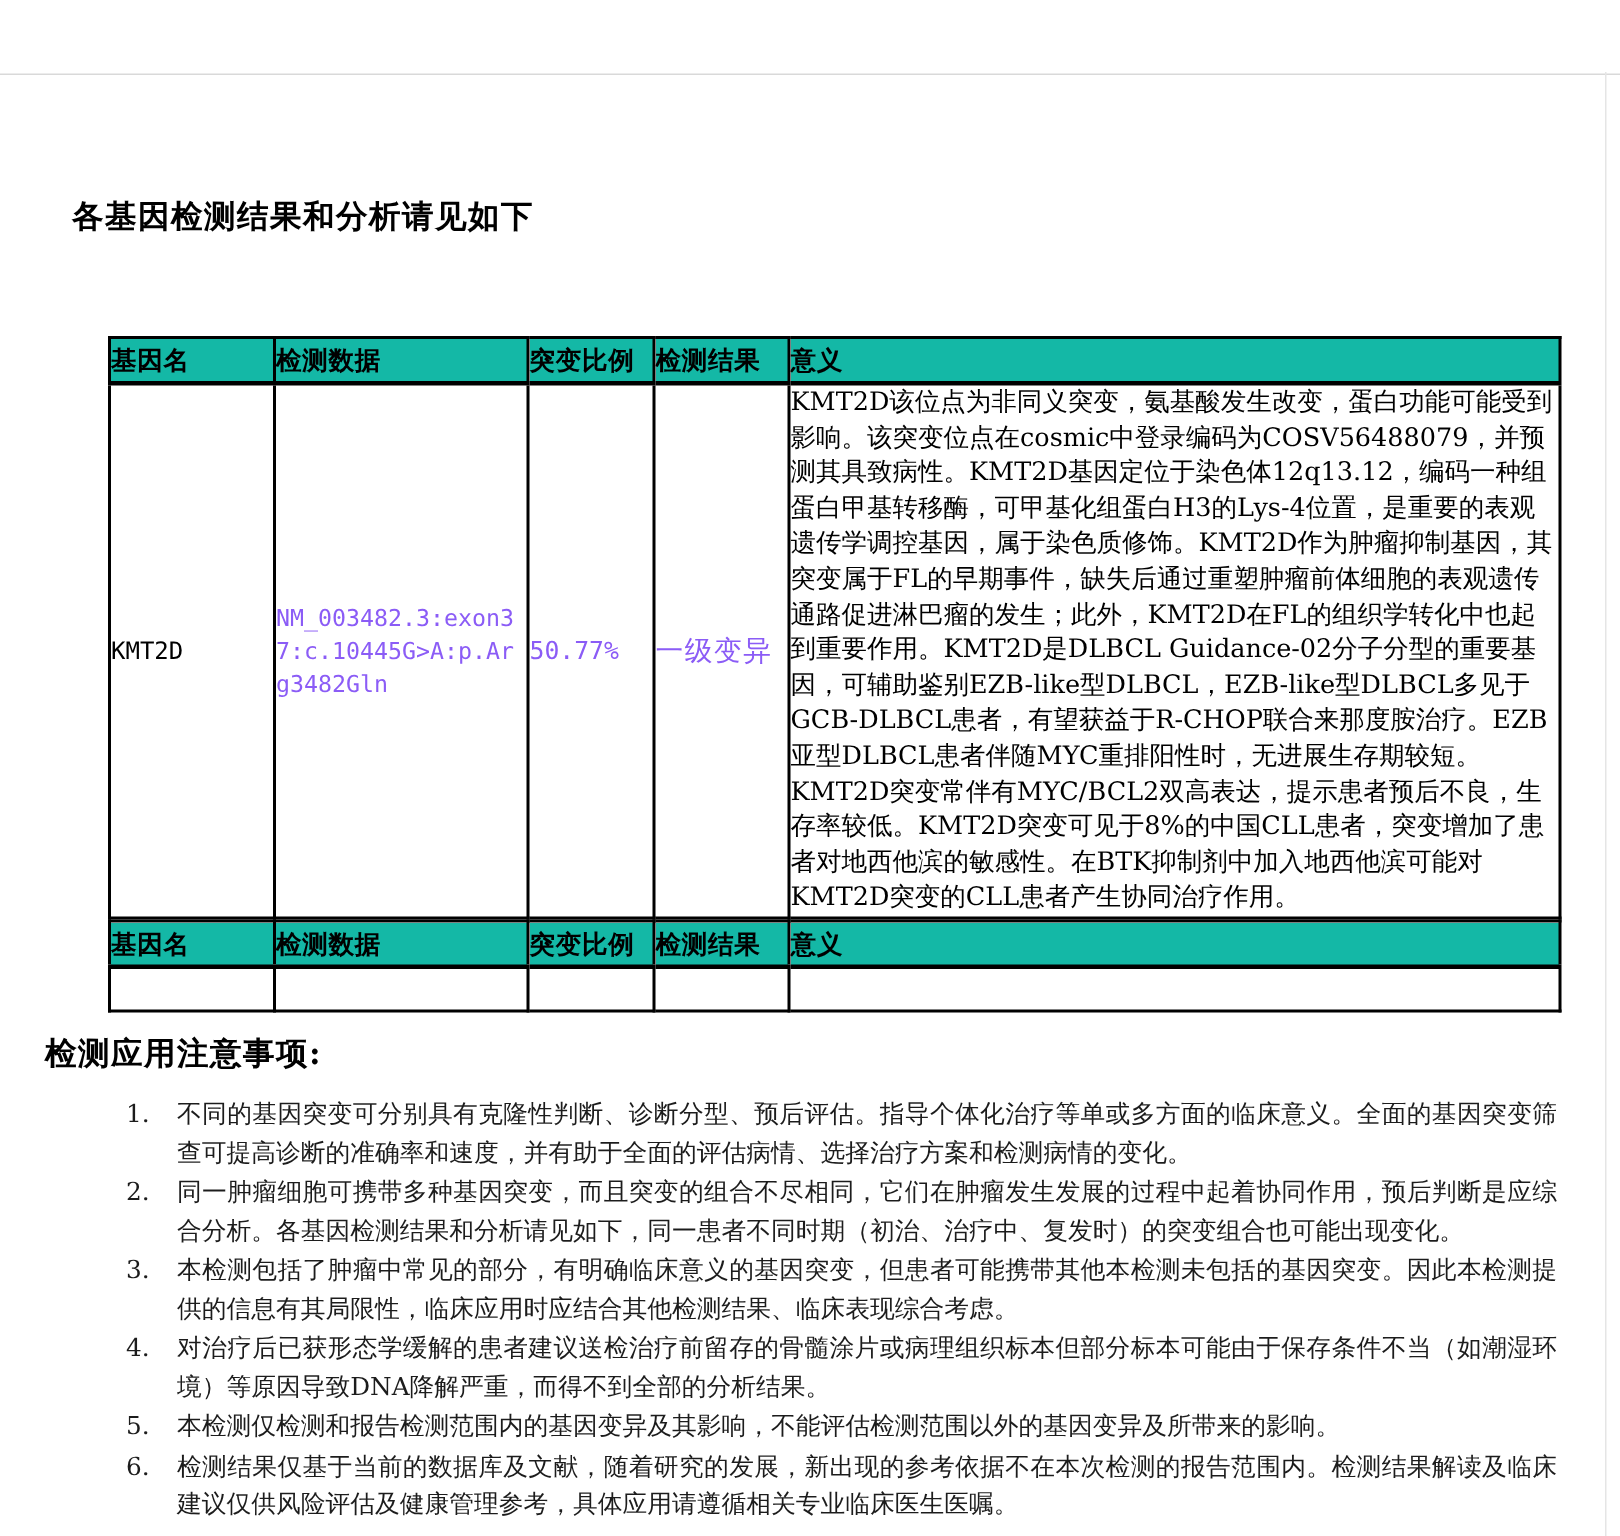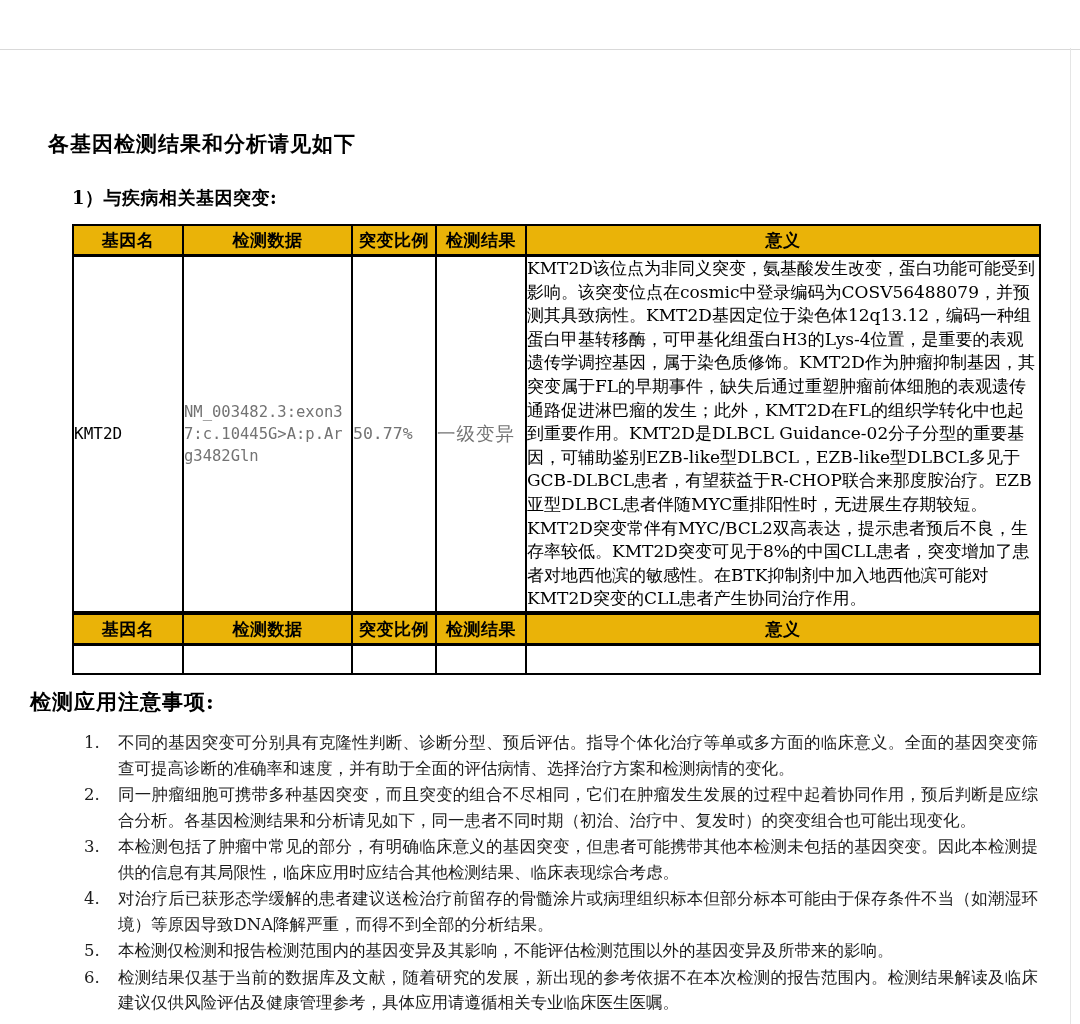--- a/index.html
+++ b/index.html
@@ -25,28 +25,28 @@
   table.report {
     position:absolute; left:72px; width:969px;
     border-collapse:collapse; table-layout:fixed;
   }
   table.t1 { top:176px; }
   table.t2 { top:565px; }
   table.report th, table.report td {
     border:2px solid #000000; padding:0; overflow:hidden;
   }
   table.report th {
-    background:#eab308; font-size:17px; font-weight:bold; height:28px;
-    text-align:center; letter-spacing:0.5px; border-bottom-width:3px;
+    background:#14b8a6; font-size:17px; font-weight:bold; height:28px;
+    text-align:left; letter-spacing:0.5px; border-bottom-width:3px;
   }
   table.t1 tbody td { height:310px; vertical-align:middle; text-align:left; }
   table.t2 tbody td { height:27px; }
 
   .mono { font-family:"DejaVu Sans Mono","Liberation Mono",monospace; }
-  .red  { color:#737373; }
+  .red  { color:#8b5cf6; }
 
   td.cell-gene   { font-size:16px; }
   td.cell-data   { font-size:15.5px; line-height:22px; word-break:break-all; padding:0 5px; }
   td.cell-ratio  { font-size:16.5px; }
   td.cell-result { font-size:18.5px; letter-spacing:1px; }
   td.cell-sig    {
     font-size:17px; line-height:23.6px; text-align:center; padding:1px 3px;
   }
 
   .notes-heading {
@@ -68,21 +68,20 @@
 </head>
 <body>
 
 <div class="page">
 
   <div class="top-hairline"></div>
   <div class="right-track"></div>
 
   <div class="page-title">各基因检测结果和分析请见如下</div>
 
-  <div class="sec-heading sec1-heading">1）与疾病相关基因突变:</div>
 
   <table class="report t1">
     <colgroup>
       <col style="width:110px">
         <col style="width:169px">
         <col style="width:84px">
         <col style="width:90px">
         <col>
     </colgroup>
     <thead>

